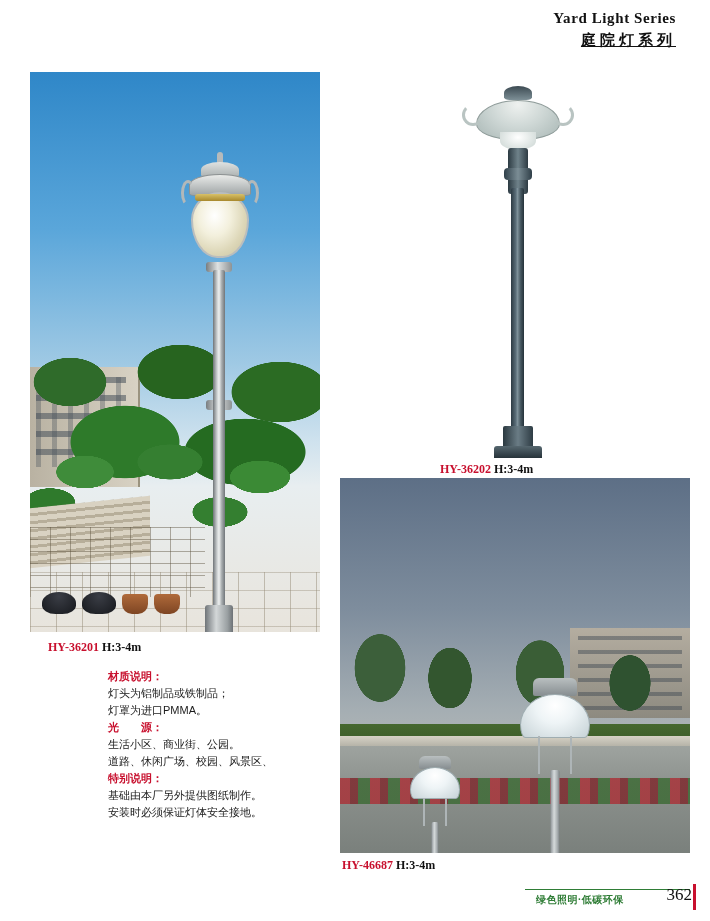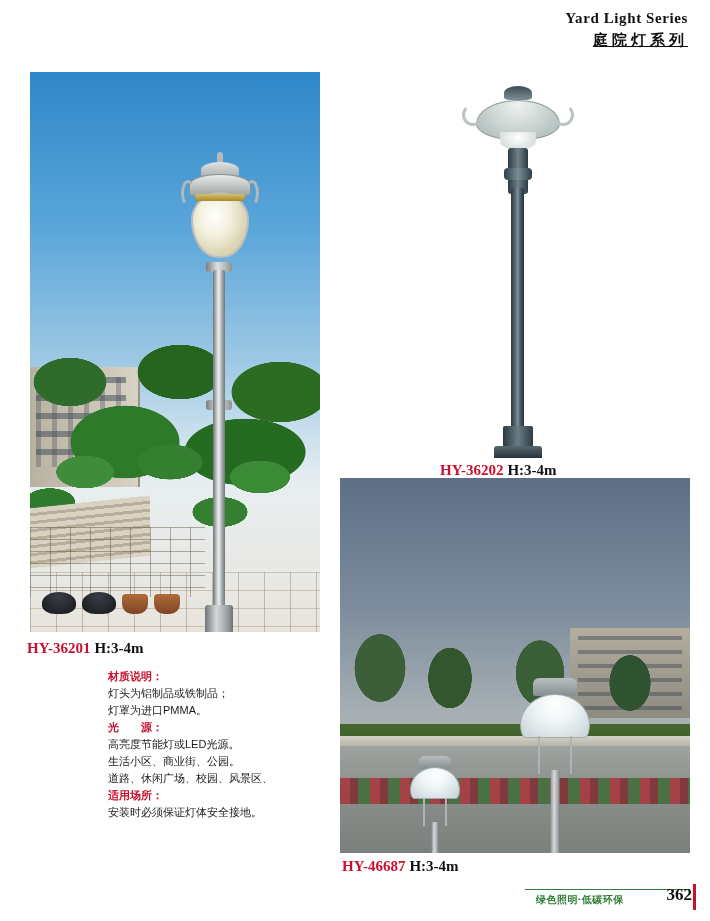--- a/index.html
+++ b/index.html
@@ -13,21 +13,21 @@
     background: #ffffff;
     font-family: "Liberation Sans", sans-serif;
     position: relative;
     overflow: hidden;
   }
 
   
   .header {
     position: absolute;
     top: 10px;
-    right: 22px;
+    right: 34px;
     text-align: right;
     margin-left: 28px;
   }
   .header .en {
     font-size: 15px;
     font-weight: bold;
     color: #111;
     letter-spacing: 0.6px;
     font-family: "Liberation Serif", serif;
   }
@@ -301,28 +301,28 @@
 
   #lamp-br-small { left: 60px; top: 278px; width: 70px; height: 130px; }
   #lamp-br-small .pole { top: 66px; width: 7px; height: 220px; }
   #lamp-br-small .hood { top: 0px; width: 32px; height: 13px; }
   #lamp-br-small .bowl { top: 11px; width: 50px; height: 32px; }
   #lamp-br-small .vee { top: 42px; width: 24px; height: 28px; }
 
   
   .caption {
     position: absolute;
-    font-size: 15px;
+    font-size: 12px;
     font-weight: bold;
     color: #111;
     font-family: "Liberation Serif", serif;
     white-space: nowrap;
   }
   .caption .code { color: #c8102e; }
-  #cap-main { left: 27px; top: 640px; text-align: right; }
+  #cap-main { left: 48px; top: 640px; text-align: right; }
   #cap-tr   { left: 440px; top: 462px; }
   #cap-br   { left: 342px; top: 858px; }
 
   
   .specs {
     position: absolute;
     left: 108px;
     top: 668px;
     width: 215px;
     font-size: 11px;
@@ -350,21 +350,21 @@
     font-size: 10px;
     color: #2f7d36;
     font-weight: bold;
     letter-spacing: 0.5px;
   }
   .footer-page {
     position: absolute;
     right: 18px;
     top: 885px;
     font-size: 17px;
-    font-weight: bold;
+    font-weight: normal;
     color: #111;
     font-family: "Liberation Serif", serif;
   }
   .footer-bar {
     position: absolute;
     right: 14px;
     top: 884px;
     width: 3px;
     height: 26px;
     background: #c8102e;
@@ -459,25 +459,25 @@
   <span class="code">HY-46687</span>
   <span> H:3-4m</span>
 </div>
 
 <div class="specs">
   <p class="h">材质说明：</p>
   <p>灯头为铝制品或铁制品；</p>
   <p>灯罩为进口PMMA。</p>
 
   <p class="h">光　　源：</p>
-  <p>高亮度节能灯或LED光源。</p>
 
   <p>生活小区、商业街、公园。</p>
   <p>道路、休闲广场、校园、风景区、</p>
 
-  <p class="h">适用场所：</p>
+  <p class="h">特别说明：</p>
+  <p>基础由本厂另外提供图纸制作。</p>
   <p>安装时必须保证灯体安全接地。</p>
 </div>
 
 <div class="footer-line"></div>
 <div class="footer-slogan">绿色照明·低碳环保</div>
 <div class="footer-bar"></div>
 <div class="footer-page">362</div>
 
 </body></html>

